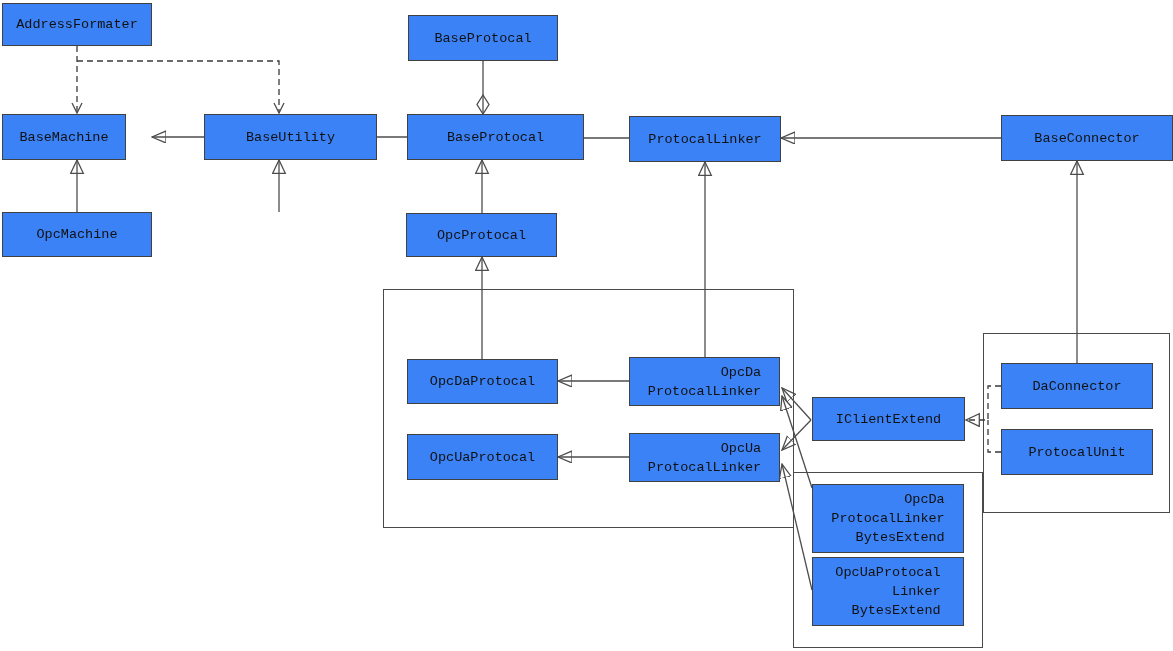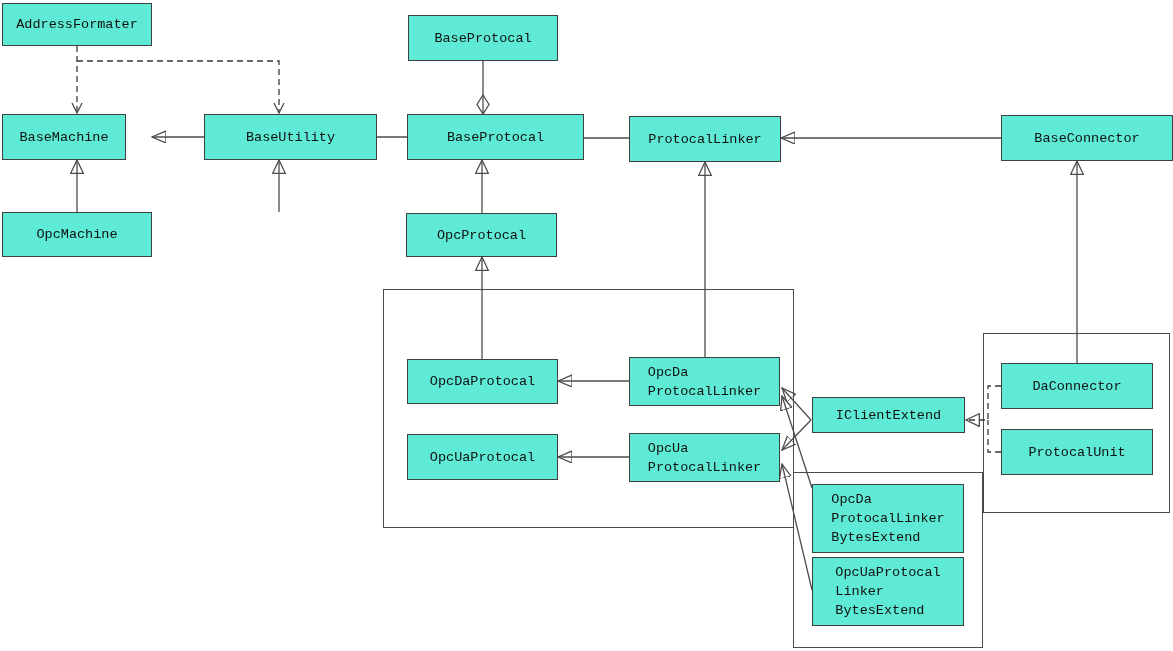--- a/index.html
+++ b/index.html
@@ -1,23 +1,23 @@
 <!DOCTYPE html>
 <html><head>
 <meta charset="utf-8">
 <style>
   html,body{margin:0;padding:0;background:#ffffff;}
   .stage{
     position:relative;width:1173px;height:651px;background:#ffffff;overflow:hidden;
     font-family:"Liberation Mono","DejaVu Sans Mono",monospace;
   }
   .node{
-    position:absolute;box-sizing:border-box;background:#5eead4;
+    position:absolute;box-sizing:border-box;background:#3b82f6;
     border:1.5px solid #414141;color:#111111;
-    display:flex;align-items:center;justify-content:center;text-align:left;
+    display:flex;align-items:center;justify-content:center;text-align:right;
     font-size:13.5px;line-height:19px;white-space:pre-line;z-index:10;
   }
   .container-box{
     position:absolute;box-sizing:border-box;background:transparent;
     border:1.3px solid #4a4a4a;z-index:1;
   }
   svg.edges{position:absolute;left:0;top:0;z-index:5;pointer-events:none;}
   svg.edges path{fill:none;stroke:#4d4d4d;stroke-width:1.3;}
   svg.edges path.dash{stroke-dasharray:6,4;stroke:#3a3a3a;}
 </style>
@@ -97,21 +97,21 @@
   <div class="node" style="left:407px;top:359px;width:151px;height:45px">OpcDaProtocal</div>
 
   <div class="node" style="left:629px;top:357px;width:151px;height:49px">OpcDa
 ProtocalLinker</div>
 
   <div class="node" style="left:407px;top:434px;width:151px;height:46px">OpcUaProtocal</div>
 
   <div class="node" style="left:629px;top:433px;width:151px;height:49px">OpcUa
 ProtocalLinker</div>
 
-  <div class="node" style="left:812px;top:397px;width:153px;height:36px">IClientExtend</div>
+  <div class="node" style="left:812px;top:397px;width:153px;height:44px">IClientExtend</div>
 
   <div class="node" style="left:1001px;top:363px;width:152px;height:46px">DaConnector</div>
 
   <div class="node" style="left:1001px;top:429px;width:152px;height:46px">ProtocalUnit</div>
 
   <div class="node" style="left:812px;top:484px;width:152px;height:69px">OpcDa
 ProtocalLinker
 BytesExtend</div>
 
   <div class="node" style="left:812px;top:557px;width:152px;height:69px">OpcUaProtocal

